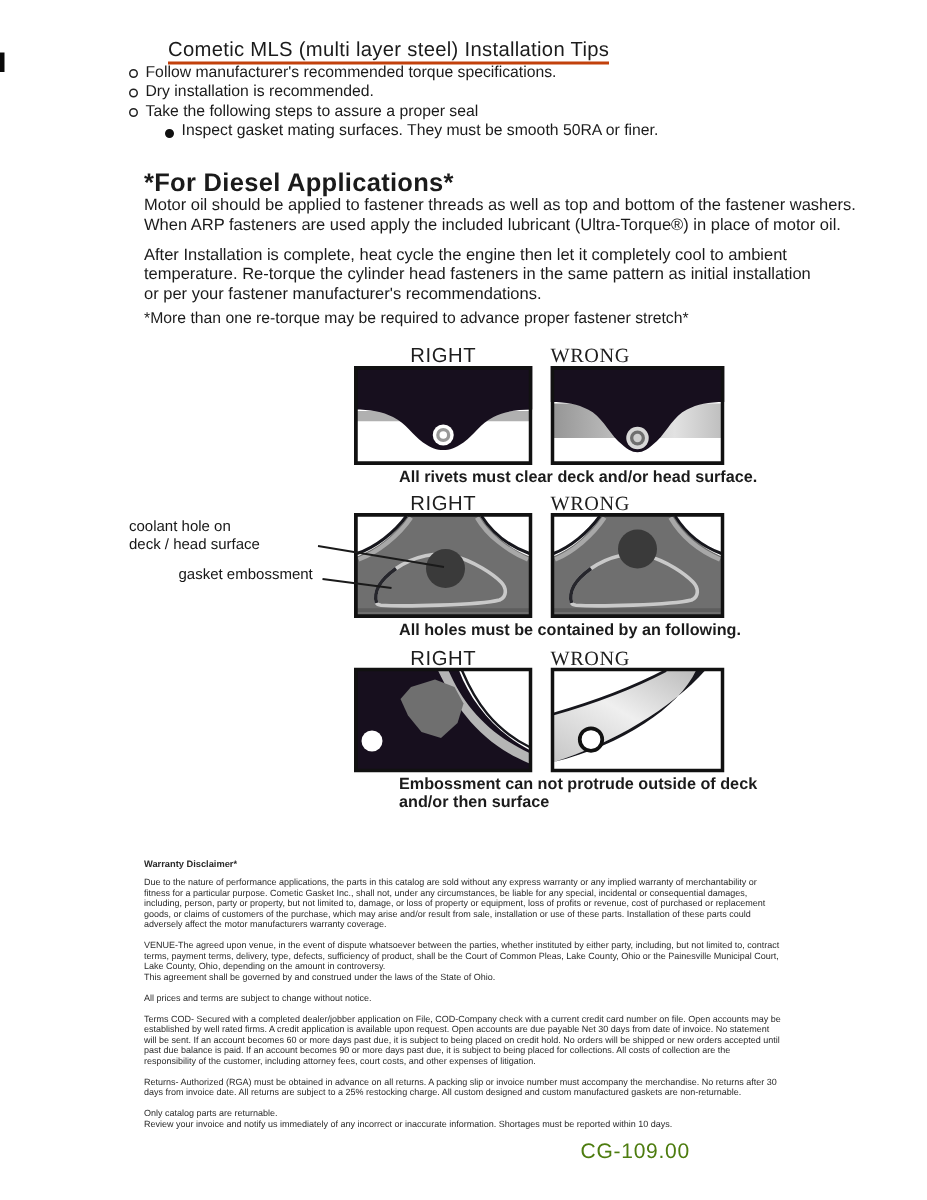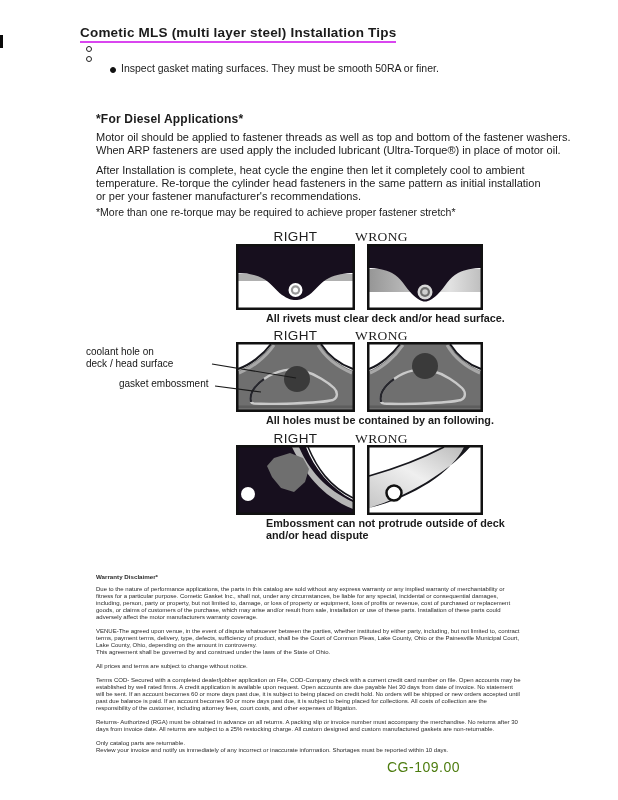--- a/index.html
+++ b/index.html
@@ -1,33 +1,33 @@
 <!DOCTYPE html>
 <html><head>
 <meta charset="utf-8">
 <style>
   html,body{margin:0;padding:0;}
   body{width:618px;height:800px;background:#fff;position:relative;overflow:hidden;
        font-family:"Liberation Sans","DejaVu Sans",sans-serif;color:#1b1b1b;}
   .abs{position:absolute;}
   .edge-mark{left:0;top:35px;width:3px;height:13px;background:#0a0a0a;}
-  .title{left:80px;top:25px;font-size:13.5px;font-weight:bold;letter-spacing:.2px;
-         border-bottom:2px solid #d946ef;padding-bottom:1px;}
+  .title{left:112px;top:25px;font-size:13.5px;font-weight:normal;letter-spacing:.2px;
+         border-bottom:2px solid #c2410c;padding-bottom:1px;}
   .bullets{left:84px;top:42px;width:470px;font-size:10.5px;line-height:13px;}
   .b-row{display:flex;align-items:flex-start;}
   .b-row .mk{flex:0 0 auto;width:4px;height:4px;border-radius:50%;margin:4px 5px 0 2px;
              border:1px solid #222;}
   .b-row.sub{padding-left:24px;}
   .b-row.sub .mk{background:#111;border-color:#111;margin-top:4.5px;}
-  .diesel-h{left:96px;top:112px;font-size:12px;font-weight:bold;letter-spacing:.2px;}
+  .diesel-h{left:96px;top:112px;font-size:17px;font-weight:bold;letter-spacing:.2px;}
   .para{font-size:11px;line-height:13.2px;white-space:pre-line;}
   .p1{left:96px;top:131px;width:480px;}
   .p2{left:96px;top:164px;width:480px;}
   .note{left:96px;top:206px;width:480px;font-size:10.5px;}
-  .dglabels{display:flex;font-size:13.5px;letter-spacing:.4px;color:#1d1d1d;font-weight:500;}
+  .dglabels{display:flex;gap:12px;font-size:13.5px;letter-spacing:.4px;color:#1d1d1d;font-weight:500;}
   .dglabels .c1{width:119px;text-align:center;}
   .dglabels .c2{width:116px;font-family:Liberation Serif, serif;}
   .dgboxes{display:flex;gap:12px;}
   .dgboxes svg{display:block;}
   .lab1{left:236px;top:229px;}
   .box1{left:236px;top:244px;}
   .lab2{left:236px;top:328px;}
   .box2{left:236px;top:342px;}
   .lab3{left:236px;top:431px;}
   .box3{left:236px;top:445px;}
@@ -47,37 +47,43 @@
 </head>
 <body>
 
 <div class="abs edge-mark"></div>
 
 <div class="abs title">Cometic MLS (multi layer steel) Installation Tips</div>
 
 <div class="abs bullets">
   <div class="b-row">
     <span class="mk"></span>
+    <span>Follow manufacturer's recommended torque specifications.</span>
   </div>
   <div class="b-row">
     <span class="mk"></span>
+    <span>Dry installation is recommended.</span>
+  </div>
+  <div class="b-row">
+    <span class="mk"></span>
+    <span>Take the following steps to assure a proper seal</span>
   </div>
   <div class="b-row sub">
     <span class="mk"></span>
     <span>Inspect gasket mating surfaces.  They must be smooth 50RA or finer.</span>
   </div>
 </div>
 
 <div class="abs diesel-h">*For Diesel Applications*</div>
 <div class="abs para p1">Motor oil should be applied to fastener threads as well as top and bottom of the fastener washers.
 When ARP fasteners are used apply the included lubricant (Ultra-Torque®) in place of motor oil.</div>
 <div class="abs para p2">After Installation is complete, heat cycle the engine then let it completely cool to ambient
 temperature. Re-torque the cylinder head fasteners in the same pattern as initial installation
 or per your fastener manufacturer's recommendations.</div>
-<div class="abs note">*More than one re-torque may be required to achieve proper fastener stretch*</div>
+<div class="abs note">*More than one re-torque may be required to advance proper fastener stretch*</div>
 
 <div class="abs dglabels lab1">
   <div class="c1">RIGHT</div>
   <div class="c2">WRONG</div>
 </div>
 <div class="abs dgboxes box1">
   <svg width="119" height="66" viewBox="0 0 119 66">
     <rect width="119" height="66" fill="#fff"></rect>
     <rect x="2" y="30" width="115" height="7" fill="#b0b0b0"></rect>
     <rect x="2" y="37" width="115" height="27" fill="#fff"></rect>
@@ -178,21 +184,21 @@
     </defs>
     <rect width="116" height="70" fill="#fff"></rect>
     <path d="M2,31 C30,23 56,13 77,2 H103 C81,27 41,51 2,63 Z" fill="url(#gw3)"></path>
     <path d="M2,31 C30,23 56,13 77,2" fill="none" stroke="#17171d" stroke-width="1.8"></path>
     <path d="M103,2 C81,27 41,51 2,63 C48,52 86,26 97,2 Z" fill="#17171d"></path>
     <circle cx="27" cy="48" r="7.5" fill="#fff" stroke="#111" stroke-width="2.5"></circle>
     <rect x="1.25" y="1.25" width="113.5" height="67.5" fill="none" stroke="#111" stroke-width="2.5"></rect>
   </svg>
 </div>
 <div class="abs cap cap3">Embossment can not protrude outside of deck
-and/or head dispute</div>
+and/or then surface</div>
 
 <div class="abs legal">
   <div class="lh">Warranty Disclaimer*</div>
   <p>Due to the nature of performance applications, the parts in this catalog are sold without any express warranty or any implied warranty of merchantability or fitness for a particular purpose.  Cometic Gasket Inc., shall not, under any circumstances, be liable for any special, incidental or consequential damages, including, person, party or property, but not limited to, damage, or loss of property or equipment, loss of profits or revenue, cost of purchased or replacement goods, or claims of customers of the purchase, which may arise and/or result from sale, installation or use of these parts.  Installation of these parts could adversely affect the motor manufacturers warranty coverage.</p>
   <p>VENUE-The agreed upon venue, in the event of dispute whatsoever between the parties, whether instituted by either party, including, but not limited to, contract terms, payment terms, delivery, type, defects, sufficiency of product, shall be the Court of Common Pleas, Lake County, Ohio or the Painesville Municipal Court, Lake County, Ohio, depending on the amount in controversy.
 This agreement shall be governed by and construed under the laws of the State of Ohio.</p>
   <p>All prices and terms are subject to change without notice.</p>
   <p>Terms COD- Secured with a completed dealer/jobber application on File, COD-Company check with a current credit card number on file.  Open accounts may be established by well rated firms.  A credit application is available upon request.  Open accounts are due payable Net 30 days from date of invoice.  No statement will be sent.  If an account becomes 60 or more days past due, it is subject to being placed on credit hold.  No orders will be shipped or new orders accepted until past due balance is paid.  If an account becomes 90 or more days past due, it is subject to being placed for collections.  All costs of collection are the responsibility of the customer, including attorney fees, court costs, and other expenses of litigation.</p>
   <p>Returns- Authorized (RGA) must be obtained in advance on all returns.  A packing slip or invoice number must accompany the merchandise.  No returns after 30 days from invoice date.  All returns are subject to a 25% restocking charge.  All custom designed and custom manufactured gaskets are non-returnable.</p>
   <p>Only catalog parts are returnable.

